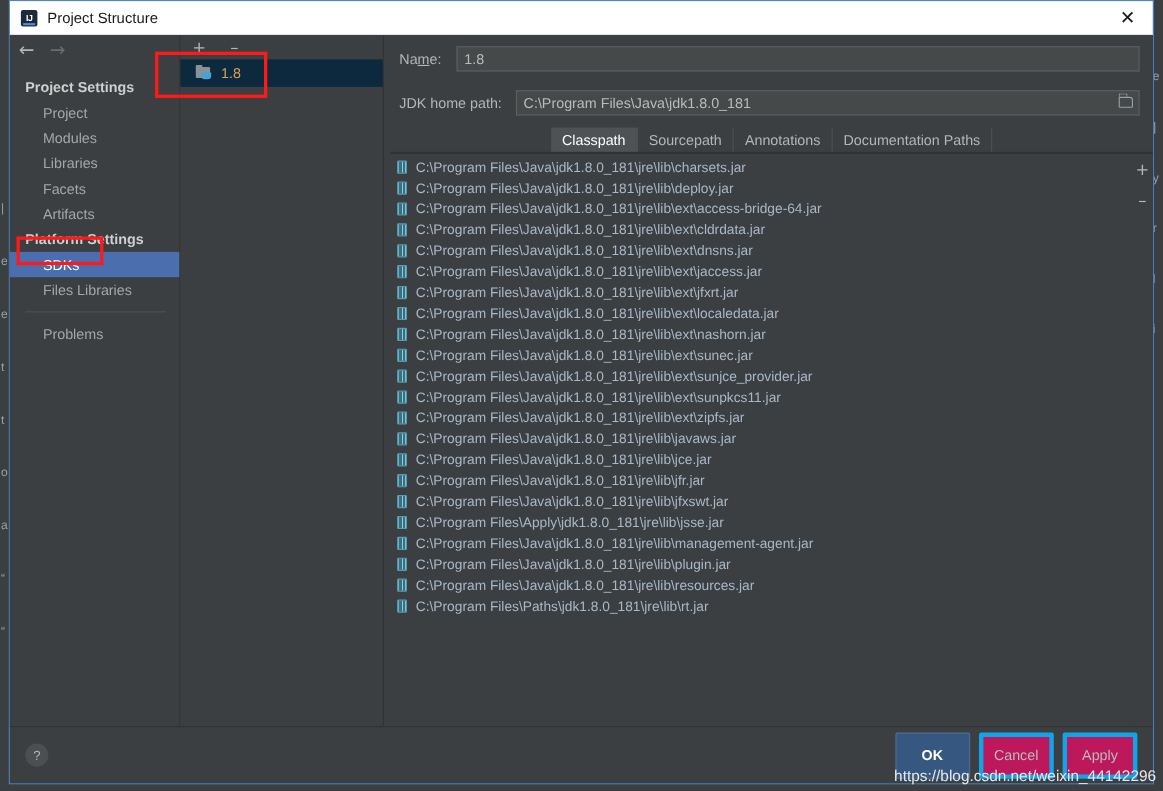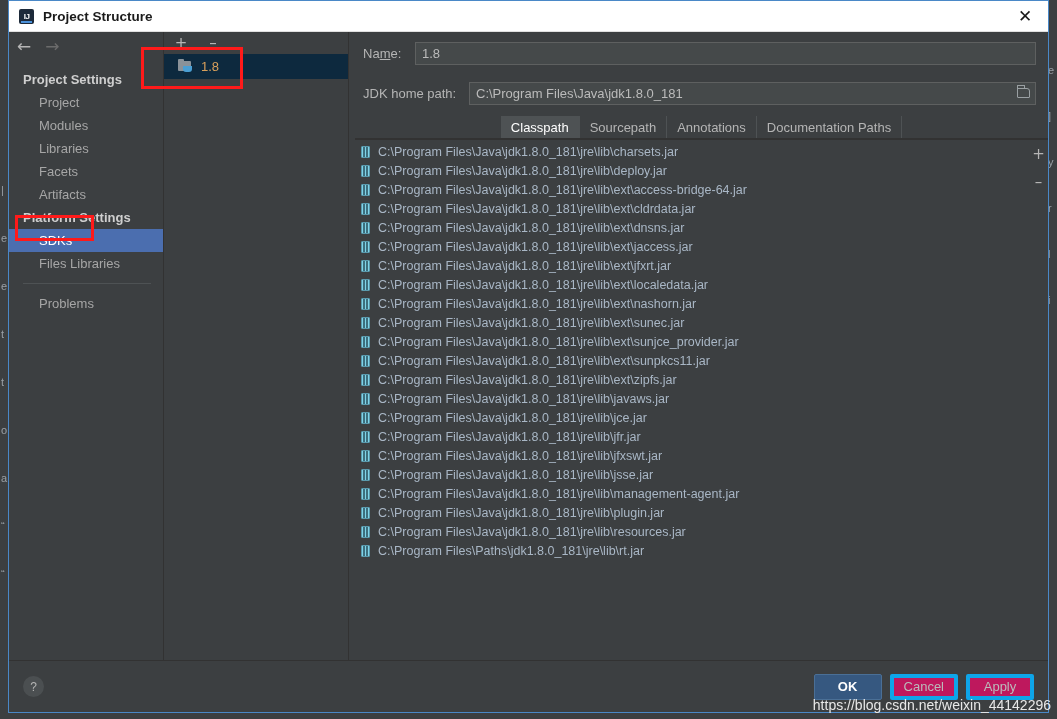--- a/index.html
+++ b/index.html
@@ -89,21 +89,20 @@
     content: "";
     position: absolute;
     left: 2px; bottom: 1px;
     width: 11px; height: 2px;
     background: #4a90d9;
   }
   #title-text {
     color: #1a1a1a;
     font-size: 13.5px;
     flex: 1;
-    font-weight: bold;
   }
   #close-btn {
     width: 26px; height: 22px;
     display: flex;
     align-items: center;
     justify-content: center;
     color: #1a1a1a;
     font-size: 17px;
     cursor: pointer;
     font-family: "Liberation Sans", sans-serif;
@@ -450,21 +449,21 @@
     flex: none;
   }
   #footer-spacer { flex: 1; }
   #footer-buttons {
     display: flex;
     gap: 8px;
     align-items: center;
   }
   .dlg-btn {
     min-width: 68px;
-    height: 26px;
+    height: 42px;
     display: flex;
     align-items: center;
     justify-content: center;
     font-size: 13px;
     cursor: pointer;
     border-radius: 2px;
     padding: 0 10px;
   }
   .dlg-btn.primary {
     background: #365880;
@@ -653,21 +652,21 @@
             <div class="cp-row">
               <span class="jar-icon"></span>
               <span class="cp-text">C:\Program Files\Java\jdk1.8.0_181\jre\lib\jfr.jar</span>
             </div>
             <div class="cp-row">
               <span class="jar-icon"></span>
               <span class="cp-text">C:\Program Files\Java\jdk1.8.0_181\jre\lib\jfxswt.jar</span>
             </div>
             <div class="cp-row">
               <span class="jar-icon"></span>
-              <span class="cp-text">C:\Program Files\Java\jdk1.8.0_181\jre\lib\jsse.jar</span>
+              <span class="cp-text">C:\Program Files\Apply\jdk1.8.0_181\jre\lib\jsse.jar</span>
             </div>
             <div class="cp-row">
               <span class="jar-icon"></span>
               <span class="cp-text">C:\Program Files\Java\jdk1.8.0_181\jre\lib\management-agent.jar</span>
             </div>
             <div class="cp-row">
               <span class="jar-icon"></span>
               <span class="cp-text">C:\Program Files\Java\jdk1.8.0_181\jre\lib\plugin.jar</span>
             </div>
             <div class="cp-row">

